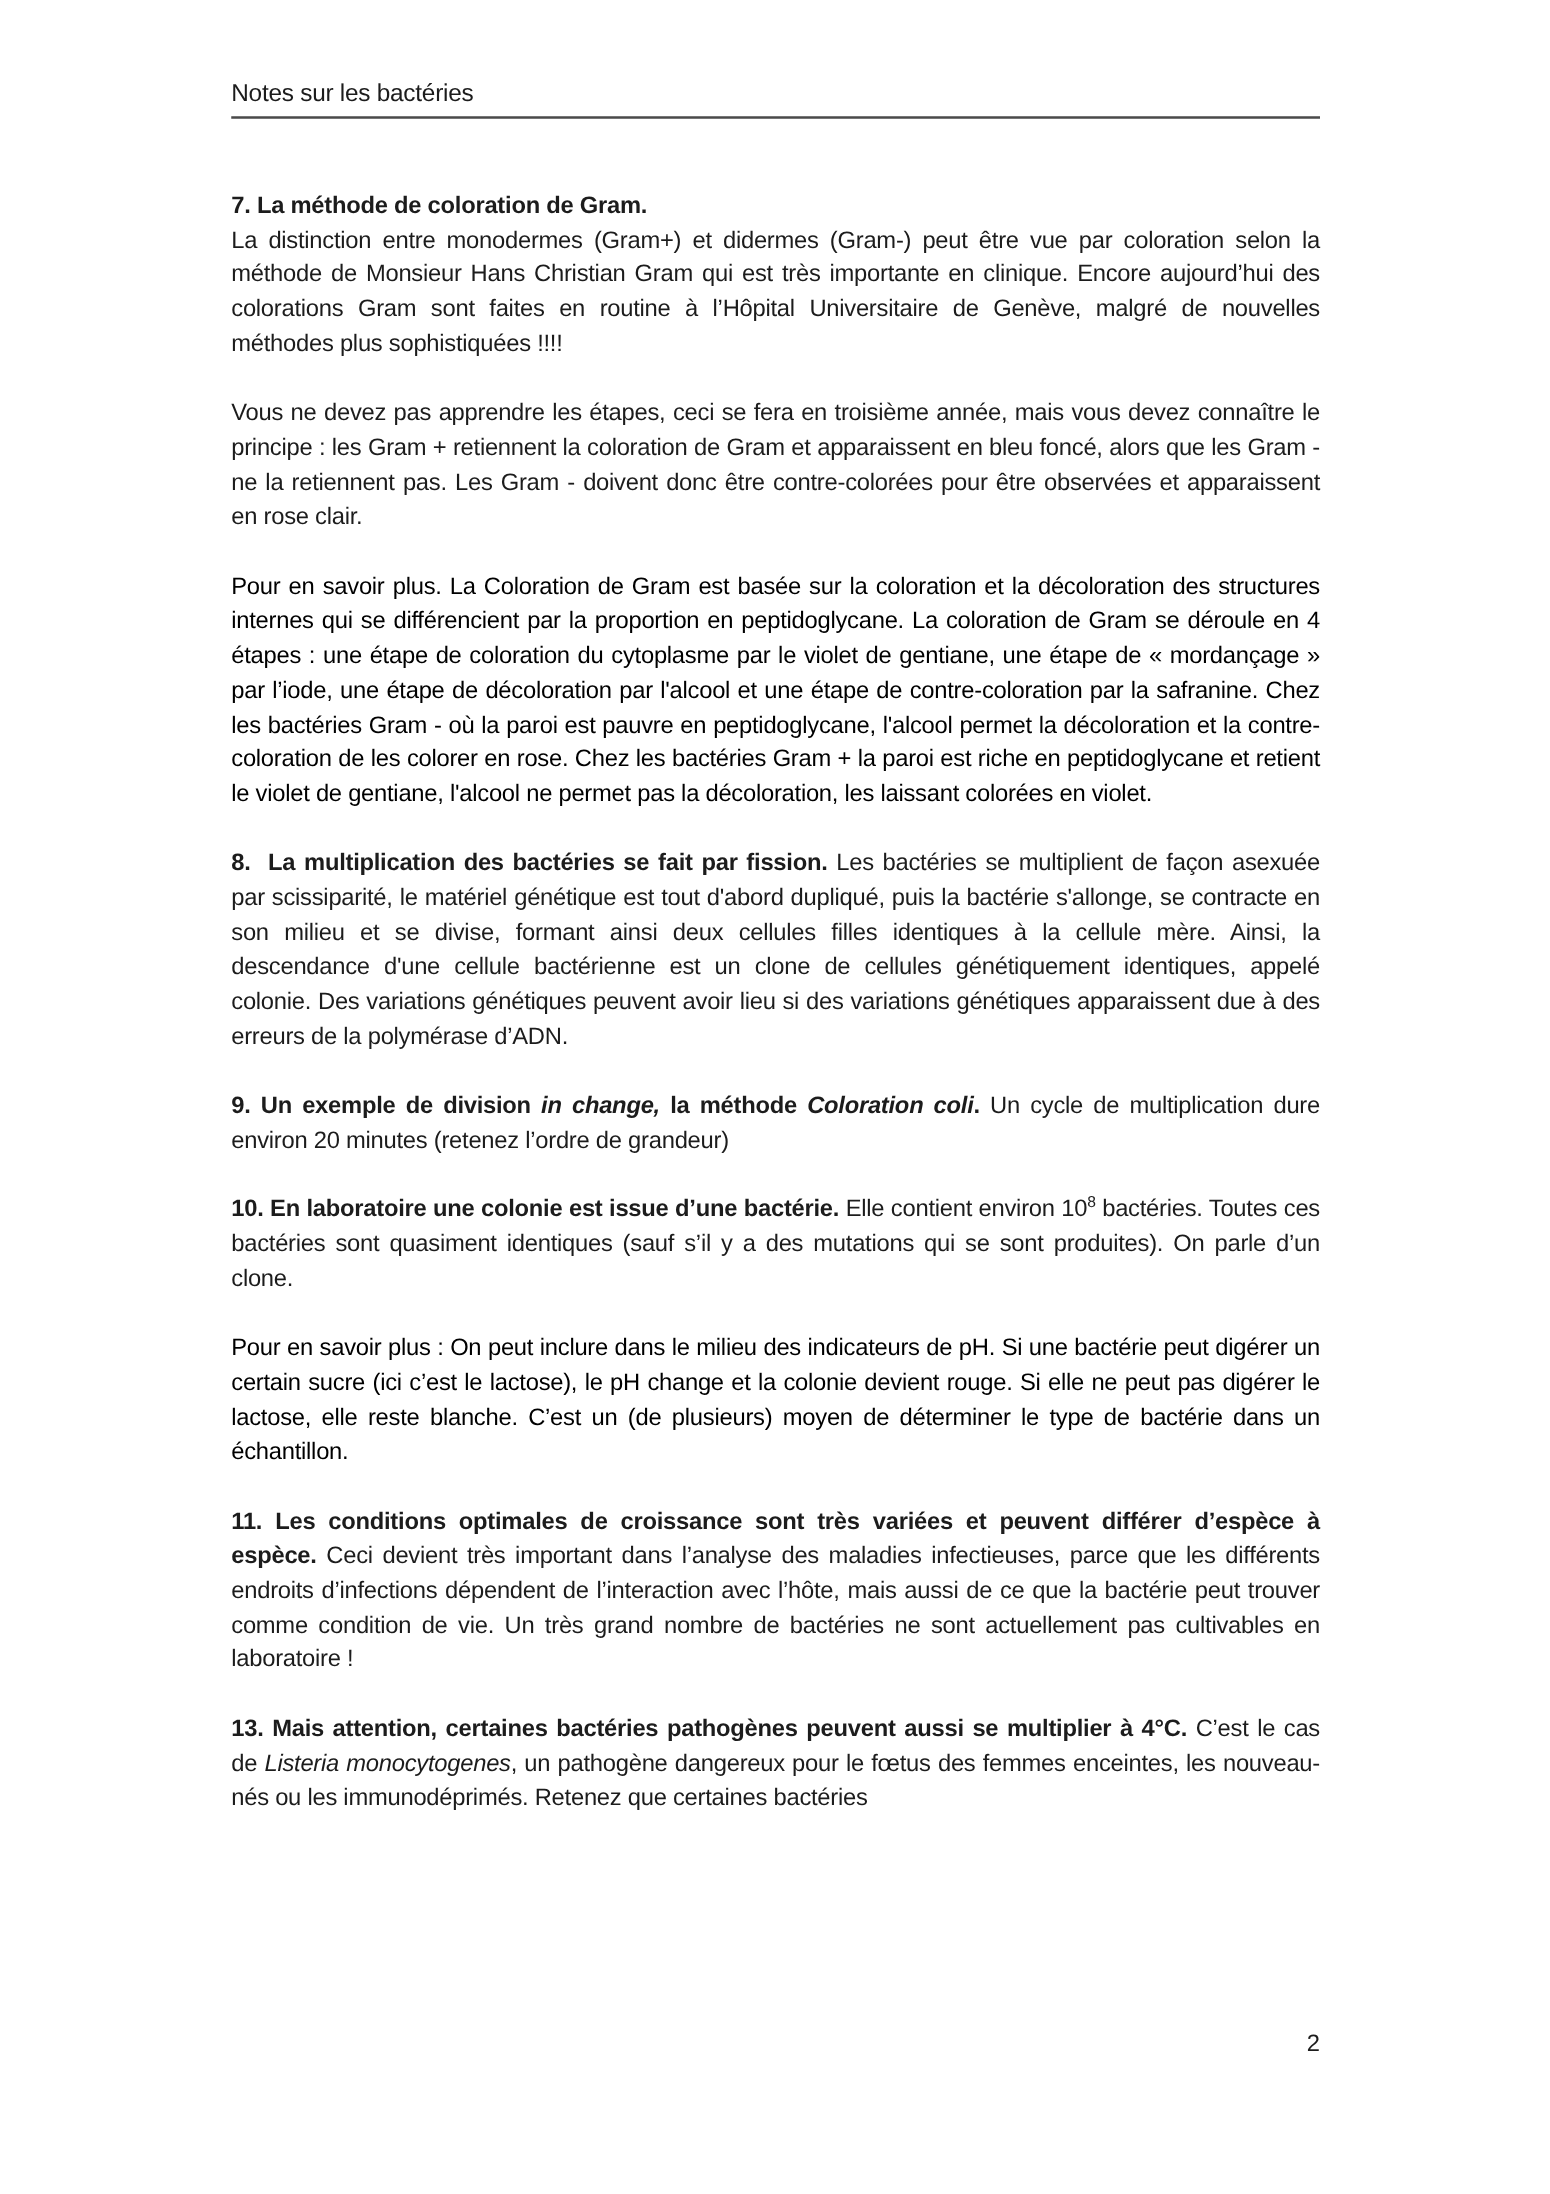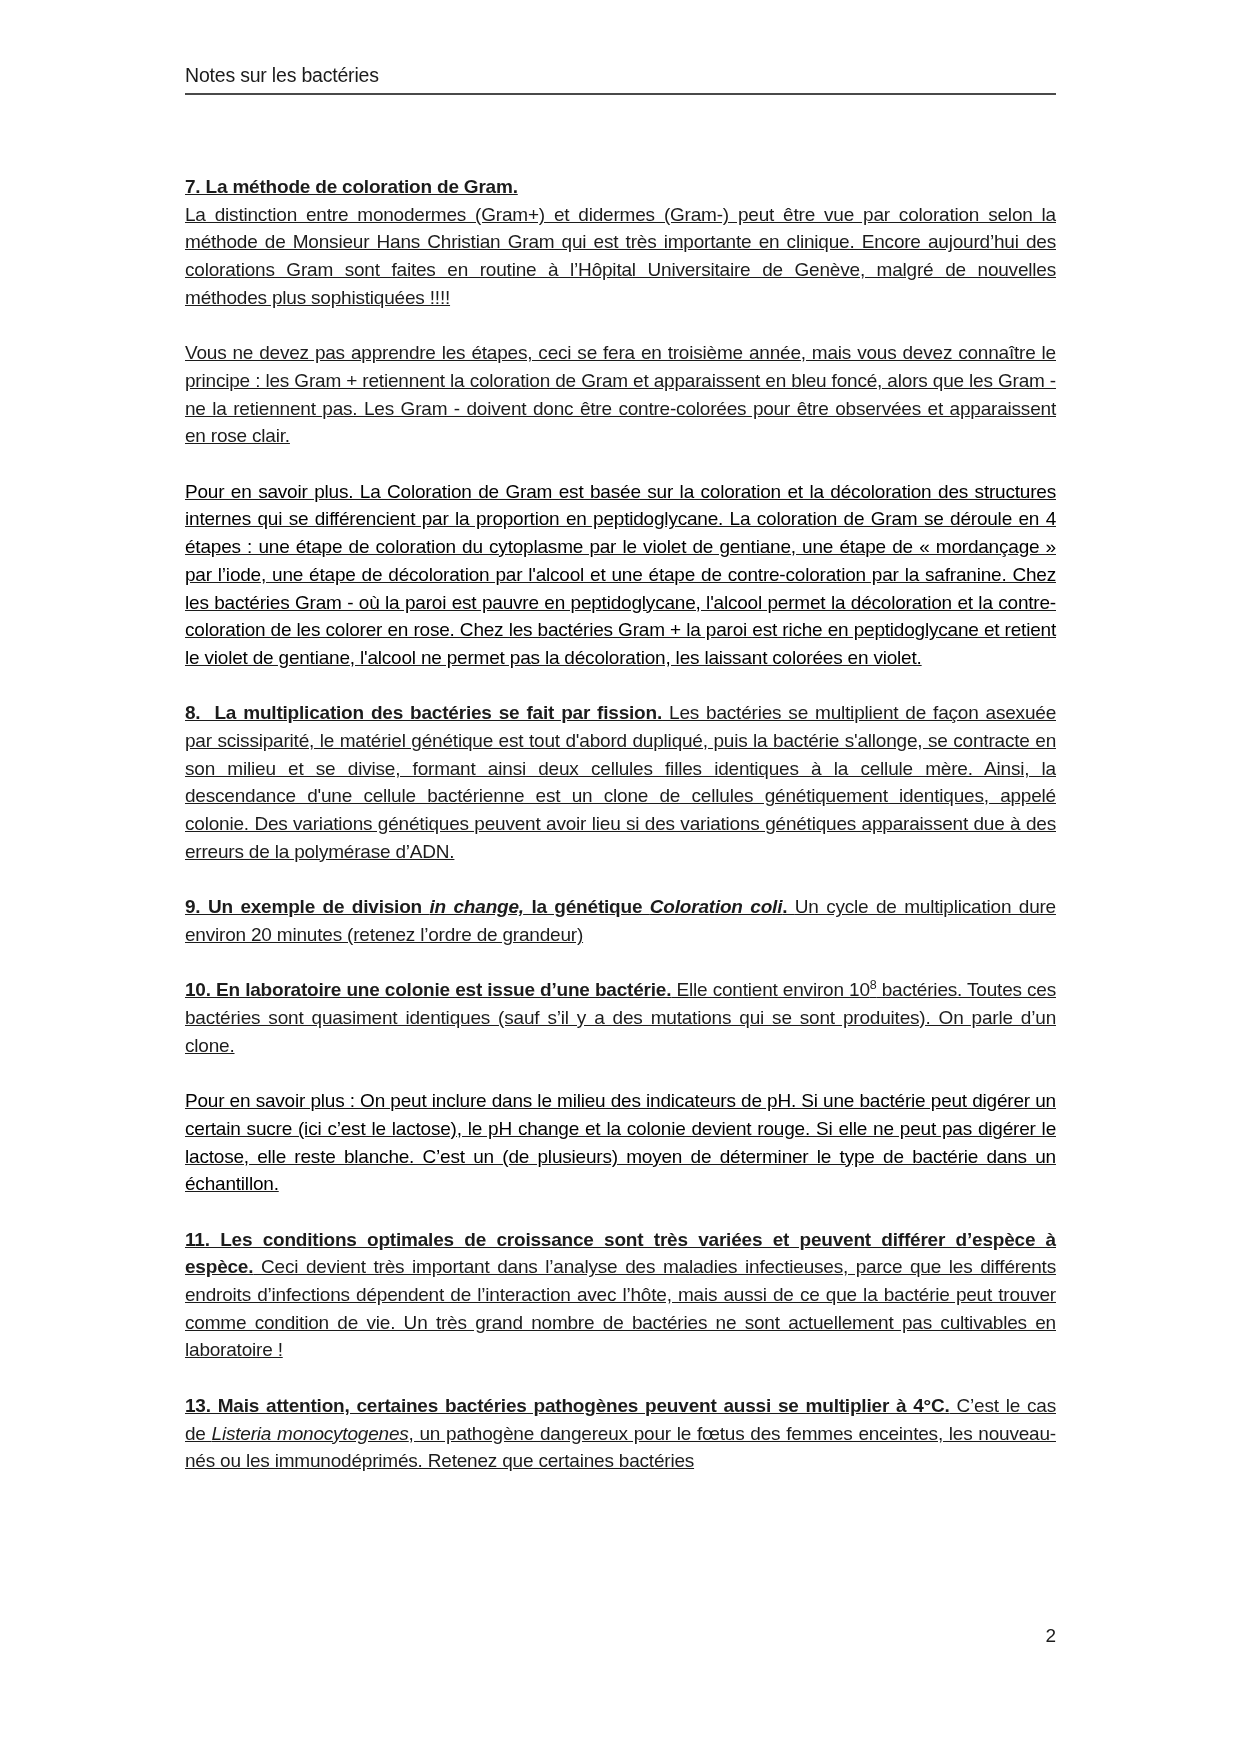--- a/index.html
+++ b/index.html
@@ -21,21 +21,21 @@
   .header-title {
     font-size: 19.5px;
     line-height: 26px;
     letter-spacing: -0.2px;
   }
   .header-rule {
     height: 2px;
     background: #4a4a4a;
     margin-top: 5px;
   }
-  main { margin-top: 78px; text-decoration: underline; }
+  main { margin-top: 56px; }
   .para { margin: 0 0 27.7px 0; }
   .para p {
     margin: 0;
     font-size: 19px;
     line-height: 27.7px;
     letter-spacing: -0.2px;
   }
   .justify { text-align: justify; }
   .bold { font-weight: bold; }
   .italic { font-style: italic; }
@@ -78,21 +78,21 @@
 
     <section class="para">
       <p class="justify muted">Pour en savoir plus. La Coloration de Gram est basée sur la coloration et la décoloration des structures internes qui se différencient par la proportion en peptidoglycane. La coloration de Gram se déroule en 4 étapes : une étape de coloration du cytoplasme par le violet de gentiane, une étape de « mordançage » par l’iode, une étape de décoloration par l'alcool et une étape de contre-coloration par la safranine. Chez les bactéries Gram - où la paroi est pauvre en peptidoglycane, l'alcool permet la décoloration et la contre-coloration de les colorer en rose. Chez les bactéries Gram + la paroi est riche en peptidoglycane et retient le violet de gentiane, l'alcool ne permet pas la décoloration, les laissant colorées en violet.</p>
     </section>
 
     <section class="para">
       <p class="justify"><span class="bold">8.&nbsp; La multiplication des bactéries se fait par fission.</span><span> Les bactéries se multiplient de façon asexuée par scissiparité, le matériel génétique est tout d'abord dupliqué, puis la bactérie s'allonge, se contracte en son milieu et se divise, formant ainsi deux cellules filles identiques à la cellule mère. Ainsi, la descendance d'une cellule bactérienne est un clone de cellules génétiquement identiques, appelé colonie. Des variations génétiques peuvent avoir lieu si des variations génétiques apparaissent due à des erreurs de la polymérase d’ADN.</span></p>
     </section>
 
     <section class="para">
-      <p class="justify"><span class="bold">9. Un exemple de division </span><span class="bolditalic">in change,</span><span class="bold"> la génétique </span><span class="bolditalic">Coloration coli</span><span class="bold">. </span><span>Un cycle de multiplication dure environ 20 minutes (retenez l’ordre de grandeur)</span></p>
+      <p class="justify"><span class="bold">9. Un exemple de division </span><span class="bolditalic">in change,</span><span class="bold"> la méthode </span><span class="bolditalic">Coloration coli</span><span class="bold">. </span><span>Un cycle de multiplication dure environ 20 minutes (retenez l’ordre de grandeur)</span></p>
     </section>
 
     <section class="para">
       <p class="justify"><span class="bold">10. En laboratoire une colonie est issue d’une bactérie.</span><span> Elle contient environ 10</span><span class="sup">8</span><span> bactéries. Toutes ces bactéries sont quasiment identiques (sauf s’il y a des mutations qui se sont produites). On parle d’un clone.</span></p>
     </section>
 
     <section class="para">
       <p class="justify muted">Pour en savoir plus : On peut inclure dans le milieu des indicateurs de pH. Si une bactérie peut digérer un certain sucre (ici c’est le lactose), le pH change et la colonie devient rouge. Si elle ne peut pas digérer le lactose, elle reste blanche. C’est un (de plusieurs) moyen de déterminer le type de bactérie dans un échantillon.</p>
     </section>
 

